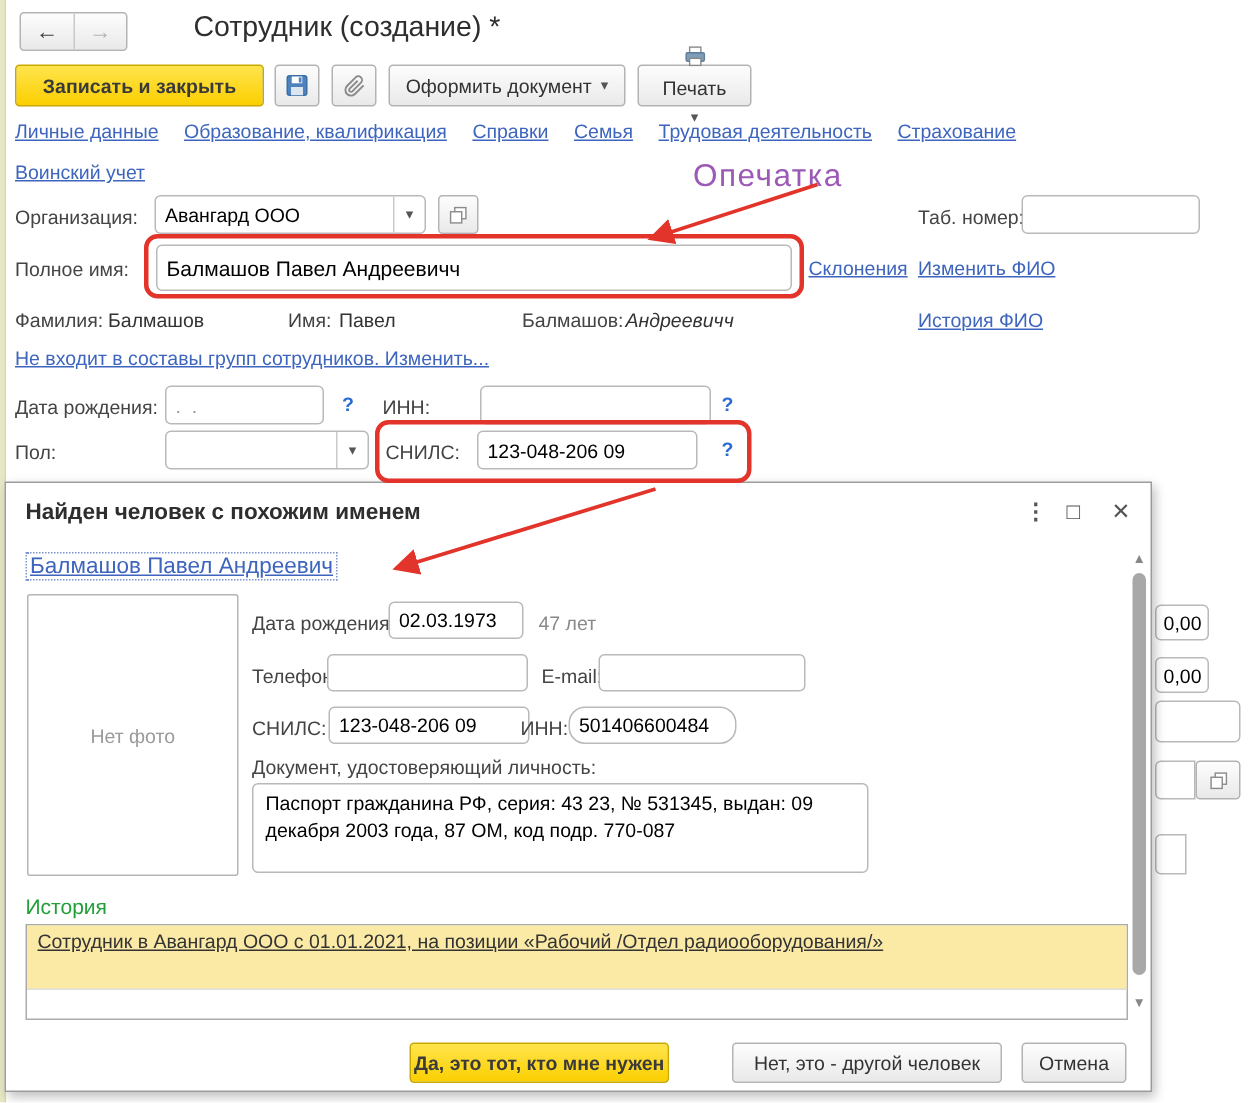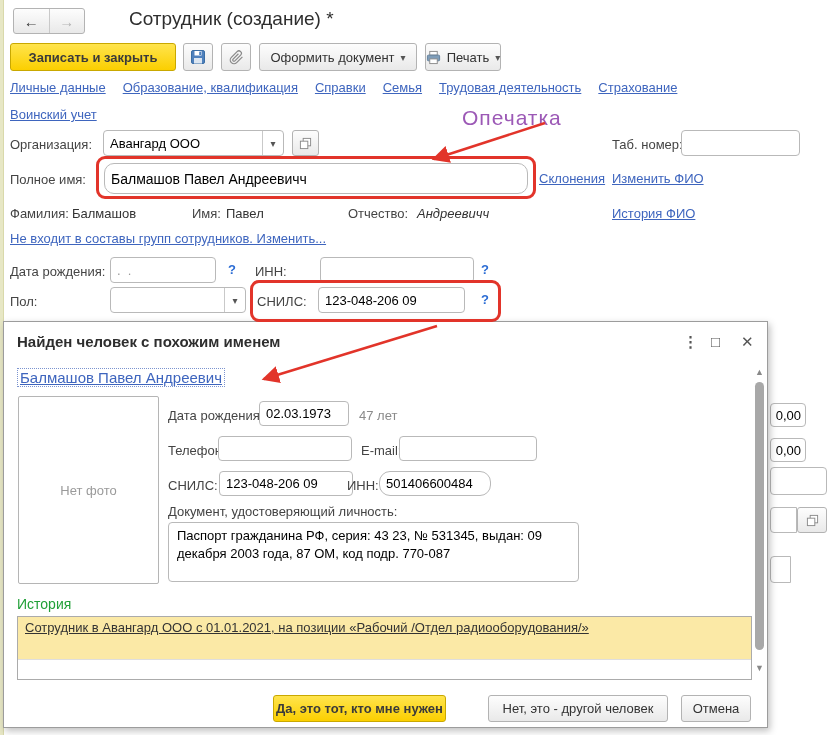--- a/index.html
+++ b/index.html
@@ -83,21 +83,21 @@
   <span>
       <svg class="ic" width="15" height="15" viewBox="0 0 24 24" fill="none" stroke="#8a8a8a" stroke-width="2">
         <path d="M21.44 11.05l-9.19 9.19a6 6 0 0 1-8.49-8.49l9.19-9.19a4 4 0 0 1 5.66 5.66l-9.2 9.19a2 2 0 0 1-2.83-2.83l8.49-8.48"></path>
       </svg>
     </span>
 </div>
 <div class="btn" style="left:259px;top:43px;width:158px;height:28px;">
   <span>Оформить документ</span>
   <span class="caret">▾</span>
 </div>
-<div class="btn" style="left:425px;top:43px;width:76px;height:28px;">
+<div class="btn" style="left:425px;top:43px;width:76px;height:28px;flex-direction:column;">
   <span>
       <svg class="ic" width="15" height="15" viewBox="0 0 16 16">
         <rect x="4" y="1.5" width="8" height="4" fill="#fff" stroke="#8a8a8a"></rect>
         <rect x="1.5" y="5.5" width="13" height="6" rx="1" fill="#7f9db9" stroke="#5f7d99"></rect>
         <rect x="4" y="9.5" width="8" height="5" fill="#fff" stroke="#8a8a8a"></rect>
       </svg>
     </span>
   <span>Печать</span>
   <span class="caret">▾</span>
 </div>
@@ -126,30 +126,30 @@
       <svg class="ic" width="13" height="13" viewBox="0 0 14 14">
         <rect x="4.5" y="1.5" width="8" height="8" fill="#fff" stroke="#8a8a8a"></rect>
         <rect x="1.5" y="4.5" width="8" height="8" fill="#fff" stroke="#8a8a8a"></rect>
       </svg>
     </span>
 </div>
 <span class="lbl" style="left:612px;top:137px;">Таб. номер:</span>
 <input class="inp" style="left: 681px; top: 130px; width: 119px; height: 26px;">
 
 <span class="lbl" style="left:10px;top:172px;">Полное имя:</span>
-<input class="inp" style="left: 104px; top: 163px; width: 424px; height: 31px; font-size: 14px; border-radius: 10px;" value="Балмашов Павел Андреевичч">
+<input class="inp" style="left: 104px; top: 163px; width: 424px; height: 31px; font-size: 14px;" value="Балмашов Павел Андреевичч">
 <div class="red-rect" style="left:96px;top:156px;width:440px;height:43px;"></div>
 <a class="link" style="left:539px;top:171px;text-align:center;">Склонения</a>
 <a class="link" style="left:612px;top:171px;">Изменить ФИО</a>
 
 <span class="lbl" style="left:10px;top:206px;">Фамилия:</span>
 <span class="val" style="left:72px;top:206px;">Балмашов</span>
 <span class="lbl" style="left:192px;top:206px;">Имя:</span>
 <span class="val" style="left:226px;top:206px;">Павел</span>
-<span class="lbl" style="left:348px;top:206px;">Отчество:</span>
+<span class="lbl" style="left:348px;top:206px;">Балмашов:</span>
 <span class="val" style="left:417px;top:206px;font-style:italic;">Андреевичч</span>
 <a class="link" style="left:612px;top:206px;">История ФИО</a>
 <a class="link" style="left:10px;top:231px;">Не входит в составы групп сотрудников. Изменить...</a>
 
 <span class="lbl" style="left:10px;top:264px;">Дата рождения:</span>
 <input class="inp" style="left: 110px; top: 257px; width: 106px; height: 26px;" placeholder=".  .">
 <span class="help" style="left:228px;top:262px;">?</span>
 <span class="lbl" style="left:255px;top:264px;">ИНН:</span>
 <input class="inp" style="left: 320px; top: 257px; width: 154px; height: 26px;">
 <span class="help" style="left:481px;top:262px;">?</span>

